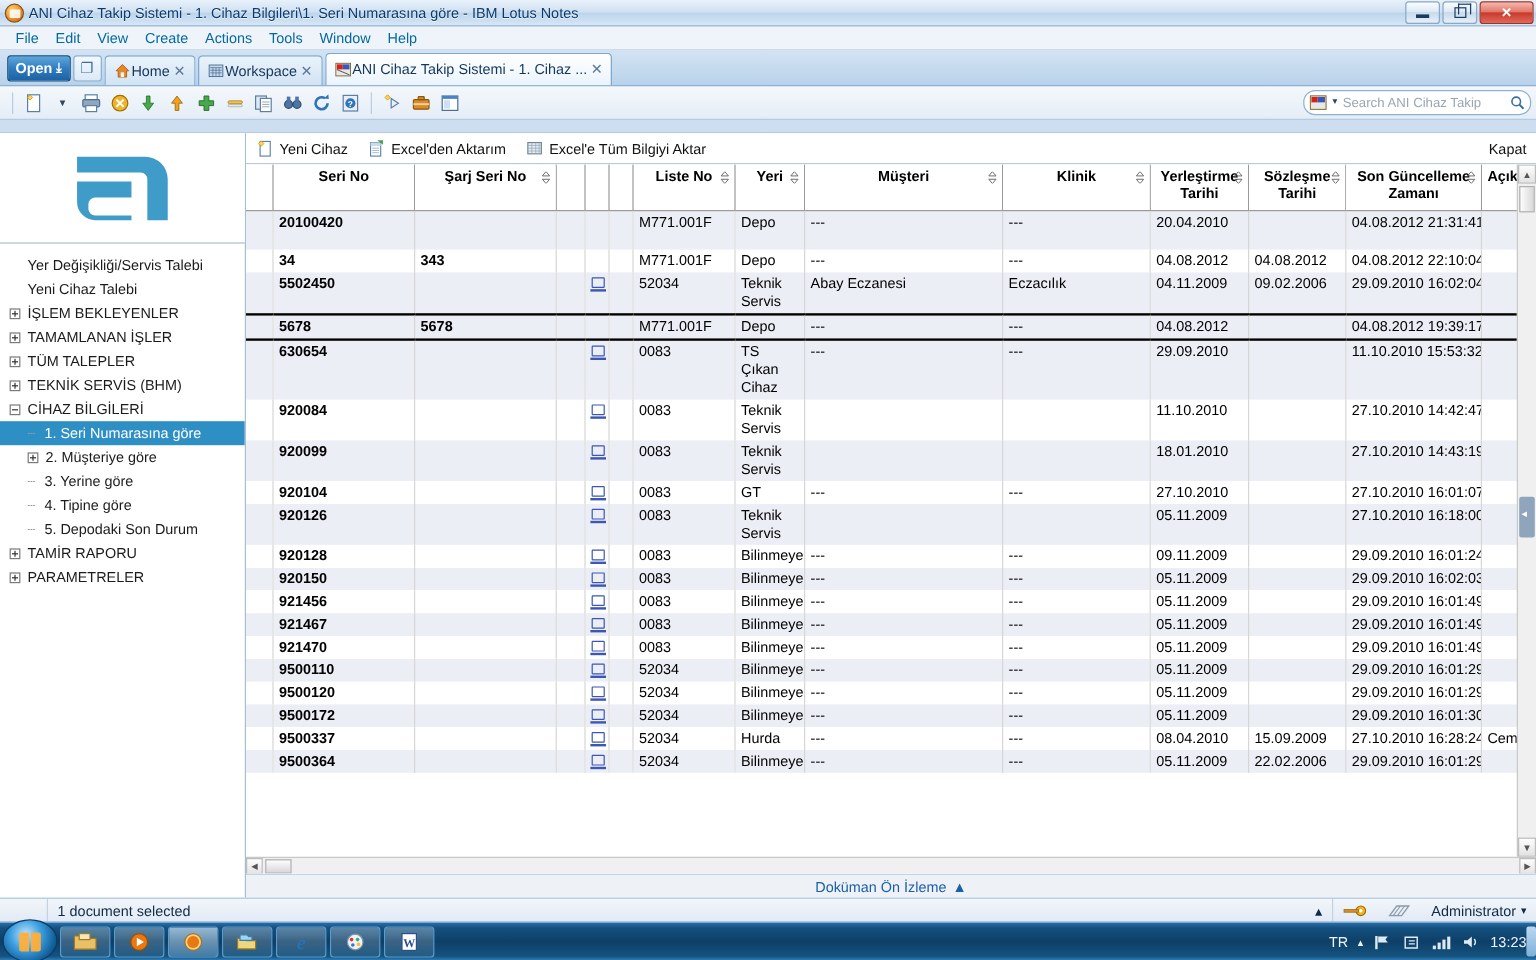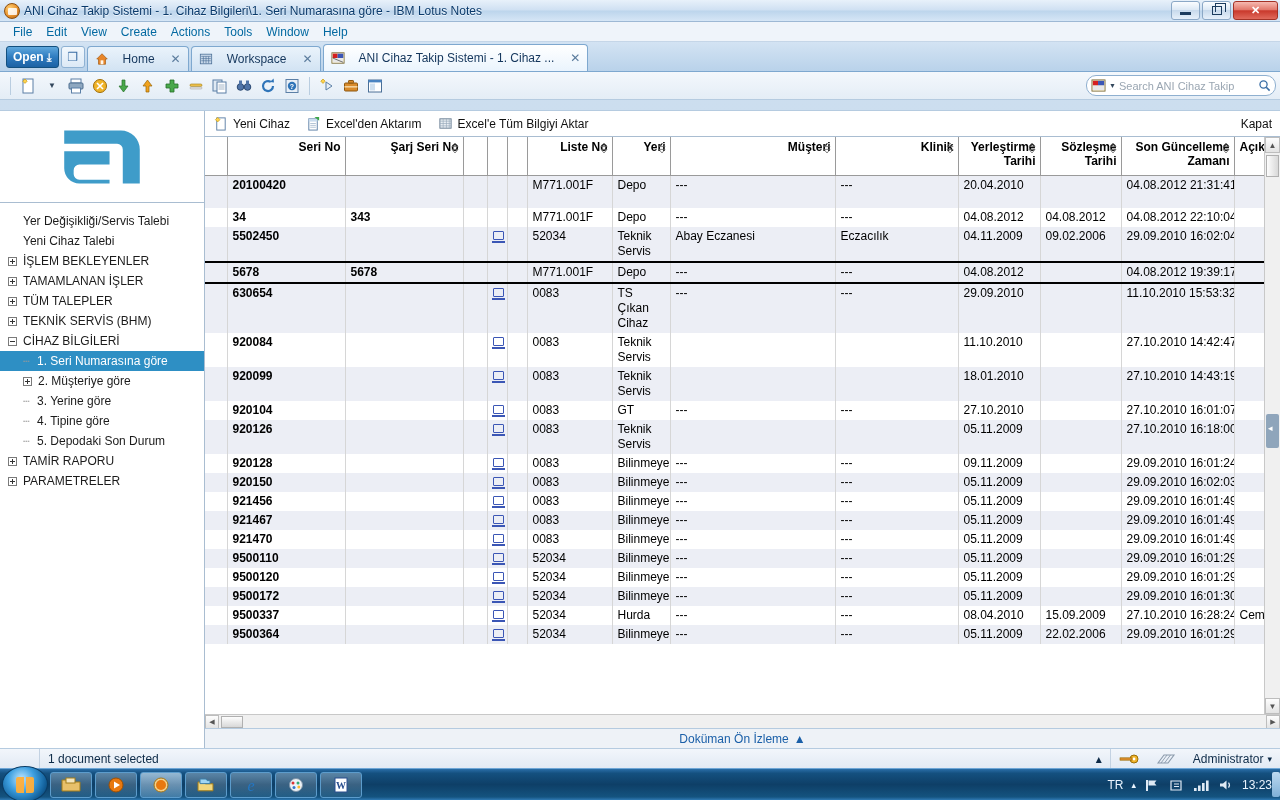--- a/index.html
+++ b/index.html
@@ -96,21 +96,21 @@
     border: 1px solid #8fb2d3; border-radius: 3px;
     background: linear-gradient(180deg,#f2f8fd,#dce9f6);
     display:flex;align-items:center;justify-content:center;
     color:#3b6ea5; font-size: 12px;
   }
   .tab {
     height: 25px; margin-bottom: 0;
     border: 1px solid #7ea8cf; border-bottom: none;
     border-radius: 4px 4px 0 0;
     background: linear-gradient(180deg,#eaf3fb 0%, #d2e3f3 100%);
-    display: flex; align-items: center; gap: 14px;
+    display: flex; align-items: center; gap: 1px;
     padding: 0 7px; font-size: 12px; color: #14365c;
     max-width: 280px;
   }
   .tab.active { background: linear-gradient(180deg,#ffffff 0%, #eaf4fd 100%); height: 27px; }
   .tab .x { color: #5a7b9c; font-size: 12px; margin-left: 2px; }
   .tico { width: 14px; height: 14px; flex: none; }
 
   
   .toolbar {
     height: 28px;
@@ -186,21 +186,21 @@
   }
   .act { display: flex; align-items: center; gap: 5px; white-space: nowrap; }
   .act .ai { width: 15px; height: 15px; flex: none; }
   .actionbar .right { position: absolute; right: 8px; display:flex; align-items:flex-end; gap:5px; }
 
   
   .tablewrap { flex: 1; position: relative; overflow: hidden; background: #fff; }
   table.grid { border-collapse: collapse; table-layout: fixed; width: 1053px; }
   table.grid th {
     font-size: 12px; font-weight: bold; color: #000;
-    text-align: right; vertical-align: top;
+    text-align: center; vertical-align: top;
     padding: 3px 4px 3px 5px;
     border-right: 1px solid #9a9a9a;
     border-bottom: 1px solid #9a9a9a;
     background: #fff; height: 38px;
     position: relative;
   }
   th .sortm {
     position: absolute; right: 4px; top: 6px;
     width: 8px; height: 10px;
   }

